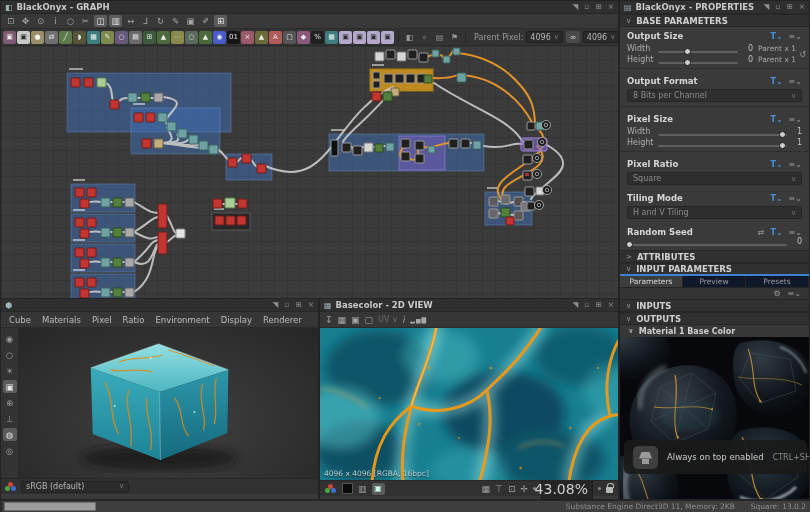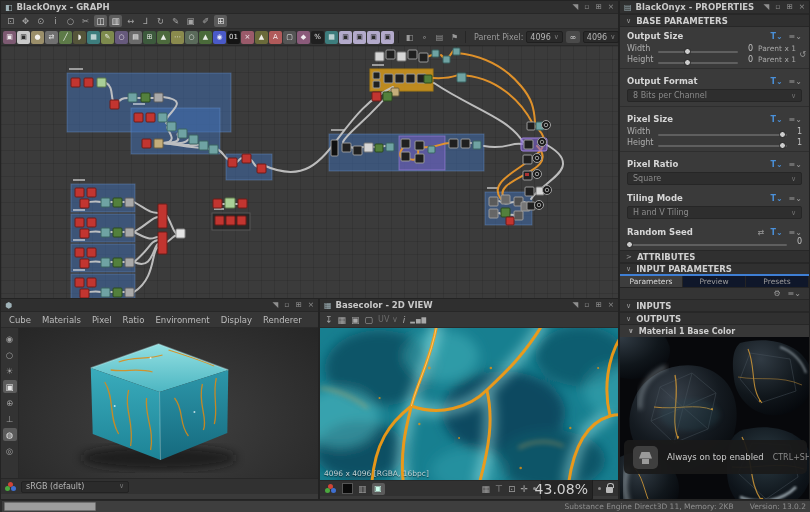--- a/index.html
+++ b/index.html
@@ -860,15 +860,15 @@
     <span class="zoombox">43.08%</span>
     <span class="dot"></span>
     <span class="lock"></span>
   </div>
 </section>
 
 <footer id="statusbar">
   <span class="swidget"></span>
   <span class="stext">
     <span>Substance Engine Direct3D 11, Memory: 2KB</span>
-    <span>Version: 13.0.2</span>
+    <span>Square: 13.0.2</span>
   </span>
 </footer>
 
 </body></html>

